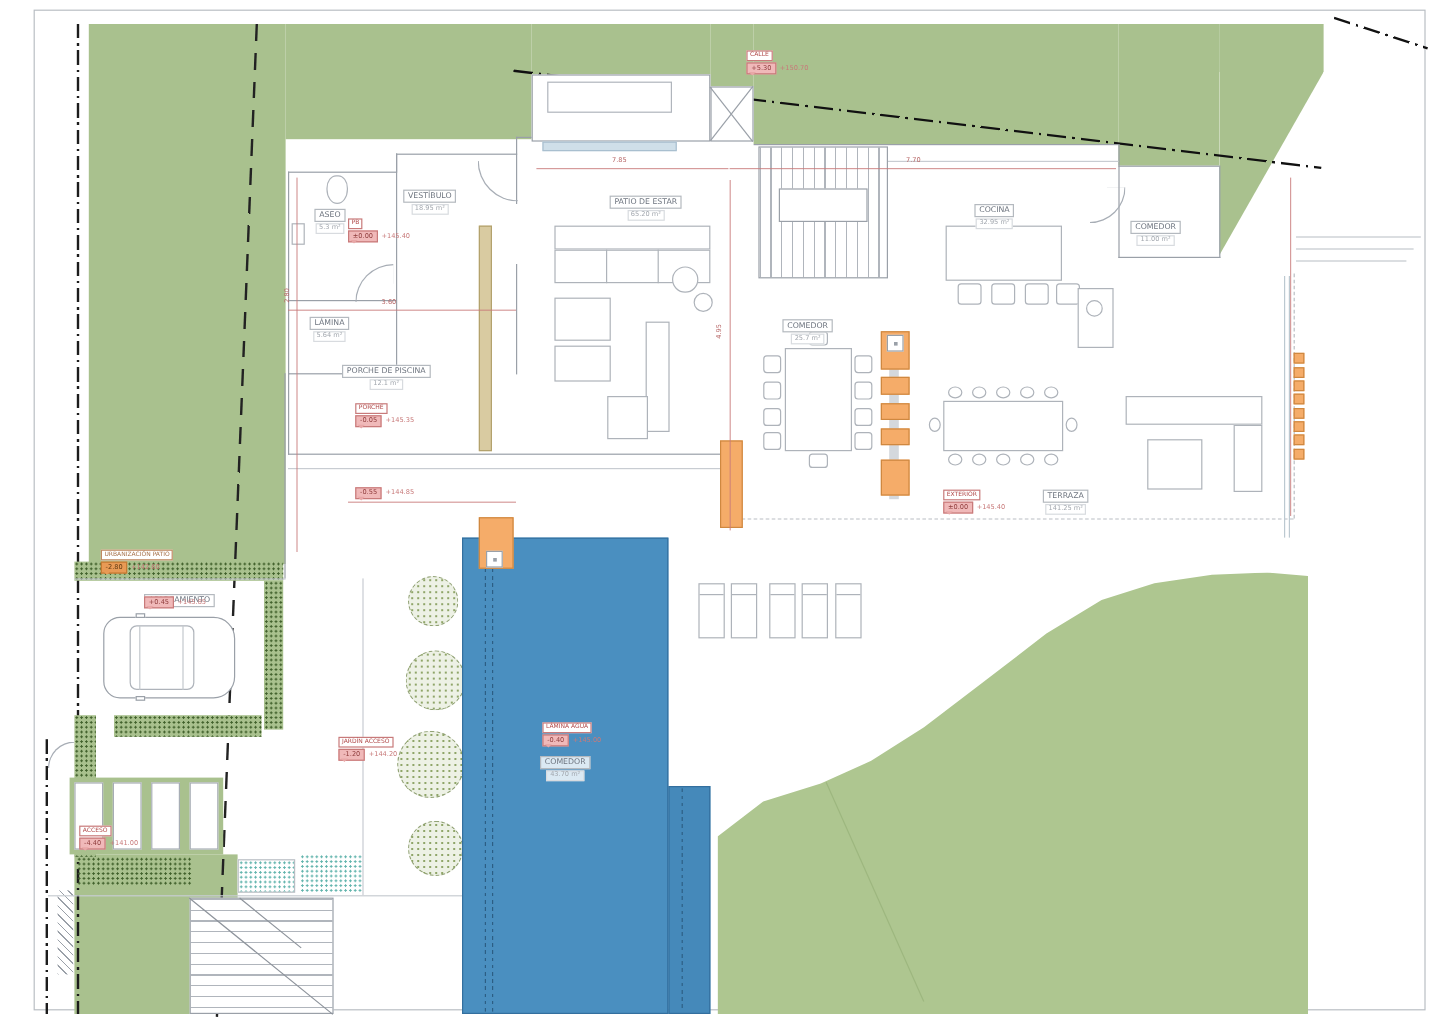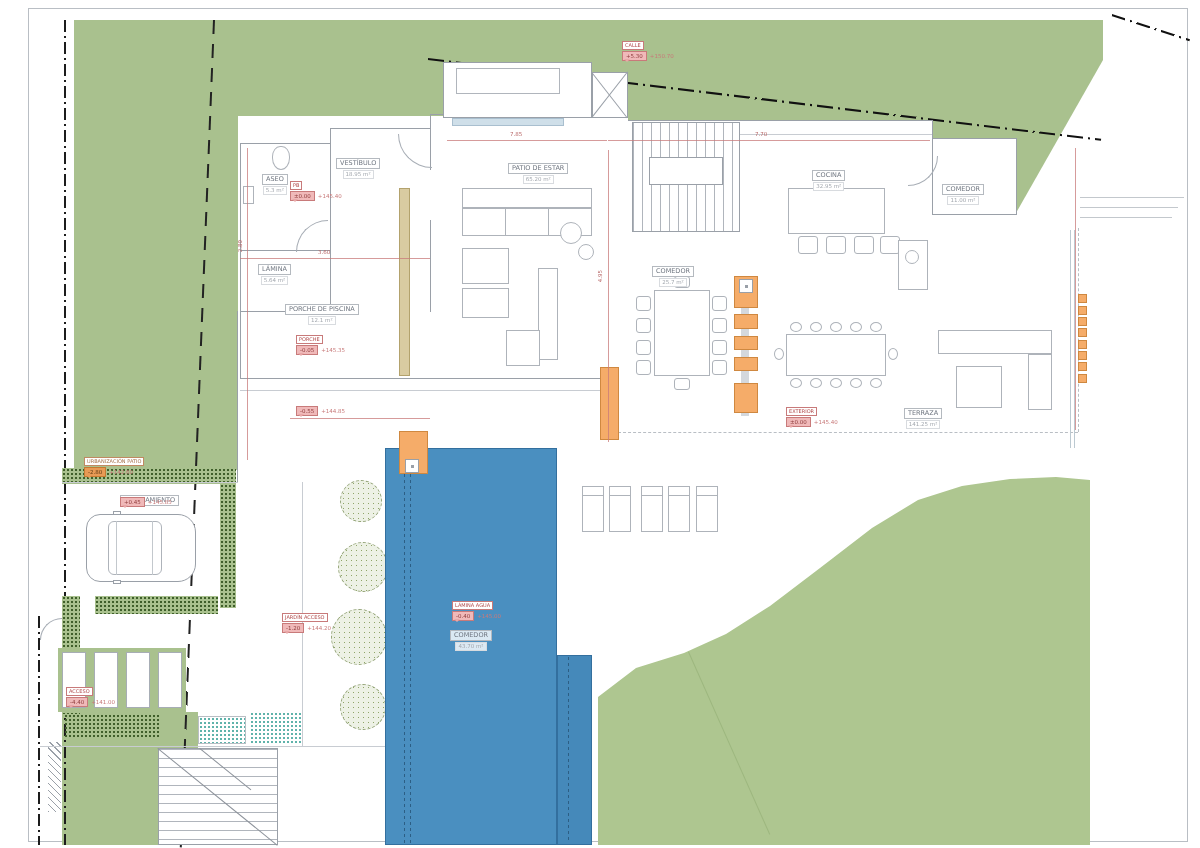--- a/index.html
+++ b/index.html
@@ -285,21 +285,21 @@
     <span class="rl-area">32.95 m²</span>
   </div>
   <div class="room-label" style="left:942px;top:176px;">
     <span class="rl-name">COMEDOR</span>
     <span class="rl-area">11.00 m²</span>
   </div>
   <div class="room-label" style="left:652px;top:258px;">
     <span class="rl-name">COMEDOR</span>
     <span class="rl-area">25.7 m²</span>
   </div>
-  <div class="room-label" style="left:904px;top:400px;">
+  <div class="room-label" style="left:869px;top:400px;">
     <span class="rl-name">TERRAZA</span>
     <span class="rl-area">141.25 m²</span>
   </div>
   <div class="room-label on-blue" style="left:450px;top:622px;">
     <span class="rl-name">COMEDOR</span>
     <span class="rl-area">43.70 m²</span>
   </div>
   <div class="room-label" style="left:120px;top:487px;">
     <span class="rl-name">APARCAMIENTO</span>
   </div>

